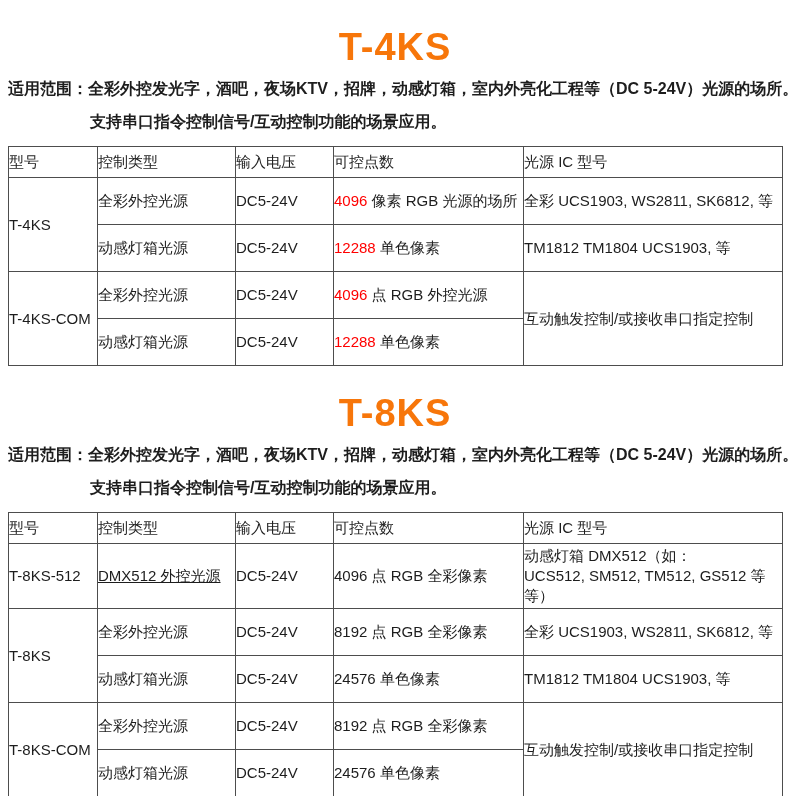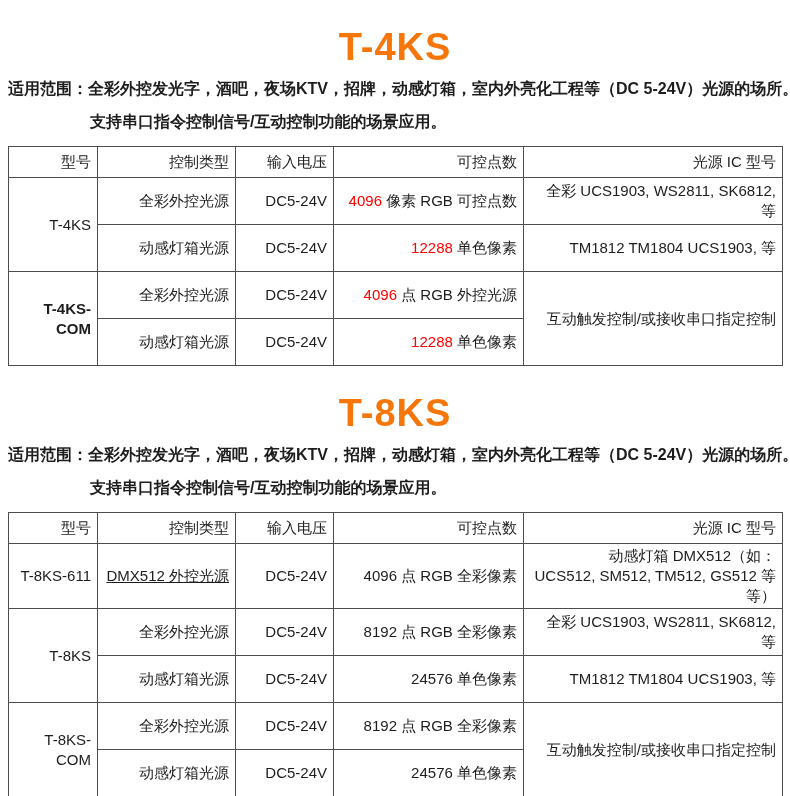--- a/index.html
+++ b/index.html
@@ -19,22 +19,22 @@
     color:#1d1d1d;
   }
   .scope-line1{white-space:nowrap;}
   .scope-line2{padding-left:82px;margin-top:12px;}
   .table-wrap{margin:14px 0 0 8px;}
   table.spec-table{
     border-collapse:collapse;table-layout:fixed;width:774px;
     font-size:15px;color:#1d1d1d;
   }
   table.spec-table th,table.spec-table td{
-    border:1px solid #4d4d4d;vertical-align:middle;text-align:right;
-    padding:2px 6px;font-weight:normal;line-height:20px;word-break:break-word;
+    border:1px solid #4d4d4d;vertical-align:middle;text-align:left;
+    padding:2px 0;font-weight:normal;line-height:20px;word-break:break-word;
   }
   table.spec-table th{height:26px;font-size:15px;}
   table.spec-table td{height:42px;}
   td.left{text-align:left;padding-left:10px;}
   td.pad-sm{padding-left:6px;}
   .c0{width:89px;}.c1{width:138px;}.c2{width:98px;}.c3{width:190px;}.c4{width:259px;}
   span.red{}
 </style>
 </head>
 <body>
@@ -65,31 +65,31 @@
               <th style="border-color: rgb(77, 77, 77);">输入电压</th>
               <th style="border-color: rgb(77, 77, 77);">可控点数</th>
               <th style="border-color: rgb(77, 77, 77);">光源 IC 型号</th>
             </tr>
           </thead>
           <tbody>
             <tr>
               <td rowspan="2" class="left pad-sm" style="border-color: rgb(77, 77, 77);"><span>T-4KS</span></td>
               <td style="border-color: rgb(77, 77, 77);"><span>全彩外控光源</span></td>
               <td style="border-color: rgb(77, 77, 77);"><span>DC5-24V</span></td>
-              <td style="border-color: rgb(77, 77, 77);"><span class="red" style="color: rgb(255, 0, 0);">4096</span><span> 像素 RGB 可控点数</span></td>
+              <td style="border-color: rgb(77, 77, 77);"><span class="red" style="color: rgb(255, 0, 0);">4096</span><span> 像素 RGB 光源的场所</span></td>
               <td class="left" style="border-color: rgb(77, 77, 77);"><span>全彩 UCS1903, WS2811, SK6812, 等</span></td>
             </tr>
             <tr>
               <td style="border-color: rgb(77, 77, 77);"><span>动感灯箱光源</span></td>
               <td style="border-color: rgb(77, 77, 77);"><span>DC5-24V</span></td>
               <td style="border-color: rgb(77, 77, 77);"><span class="red" style="color: rgb(255, 0, 0);">12288</span><span> 单色像素</span></td>
               <td class="left" style="border-color: rgb(77, 77, 77);"><span>TM1812 TM1804 UCS1903, 等</span></td>
             </tr>
             <tr>
-              <td rowspan="2" class="left pad-sm" style="border-color: rgb(77, 77, 77); font-weight: bold;"><span>T-4KS-COM</span></td>
+              <td rowspan="2" class="left pad-sm" style="border-color: rgb(77, 77, 77);"><span>T-4KS-COM</span></td>
               <td style="border-color: rgb(77, 77, 77);"><span>全彩外控光源</span></td>
               <td style="border-color: rgb(77, 77, 77);"><span>DC5-24V</span></td>
               <td style="border-color: rgb(77, 77, 77);"><span class="red" style="color: rgb(255, 0, 0);">4096</span><span> 点 RGB 外控光源</span></td>
               <td rowspan="2" class="left" style="border-color: rgb(77, 77, 77);"><span>互动触发控制/或接收串口指定控制</span></td>
             </tr>
             <tr>
               <td style="border-color: rgb(77, 77, 77);"><span>动感灯箱光源</span></td>
               <td style="border-color: rgb(77, 77, 77);"><span>DC5-24V</span></td>
               <td style="border-color: rgb(77, 77, 77);"><span class="red" style="color: rgb(255, 0, 0);">12288</span><span> 单色像素</span></td>
             </tr>
@@ -119,21 +119,21 @@
             <tr>
               <th style="border-color: rgb(77, 77, 77);">型号</th>
               <th style="border-color: rgb(77, 77, 77);">控制类型</th>
               <th style="border-color: rgb(77, 77, 77);">输入电压</th>
               <th style="border-color: rgb(77, 77, 77);">可控点数</th>
               <th style="border-color: rgb(77, 77, 77);">光源 IC 型号</th>
             </tr>
           </thead>
           <tbody>
             <tr>
-              <td class="left pad-sm" style="border-color: rgb(77, 77, 77);"><span>T-8KS-611</span></td>
+              <td class="left pad-sm" style="border-color: rgb(77, 77, 77);"><span>T-8KS-512</span></td>
               <td style="border-color: rgb(77, 77, 77); text-decoration: underline;"><span>DMX512 外控光源</span></td>
               <td style="border-color: rgb(77, 77, 77);"><span>DC5-24V</span></td>
               <td style="border-color: rgb(77, 77, 77);"><span>4096 点 RGB 全彩像素</span></td>
               <td class="left" style="border-color: rgb(77, 77, 77);"><span>动感灯箱 DMX512（如：</span><br><span>UCS512, SM512, TM512, GS512 等等）</span></td>
             </tr>
             <tr>
               <td rowspan="2" class="left pad-sm" style="border-color: rgb(77, 77, 77);"><span>T-8KS</span></td>
               <td style="border-color: rgb(77, 77, 77);"><span>全彩外控光源</span></td>
               <td style="border-color: rgb(77, 77, 77);"><span>DC5-24V</span></td>
               <td style="border-color: rgb(77, 77, 77);"><span>8192 点 RGB 全彩像素</span></td>

